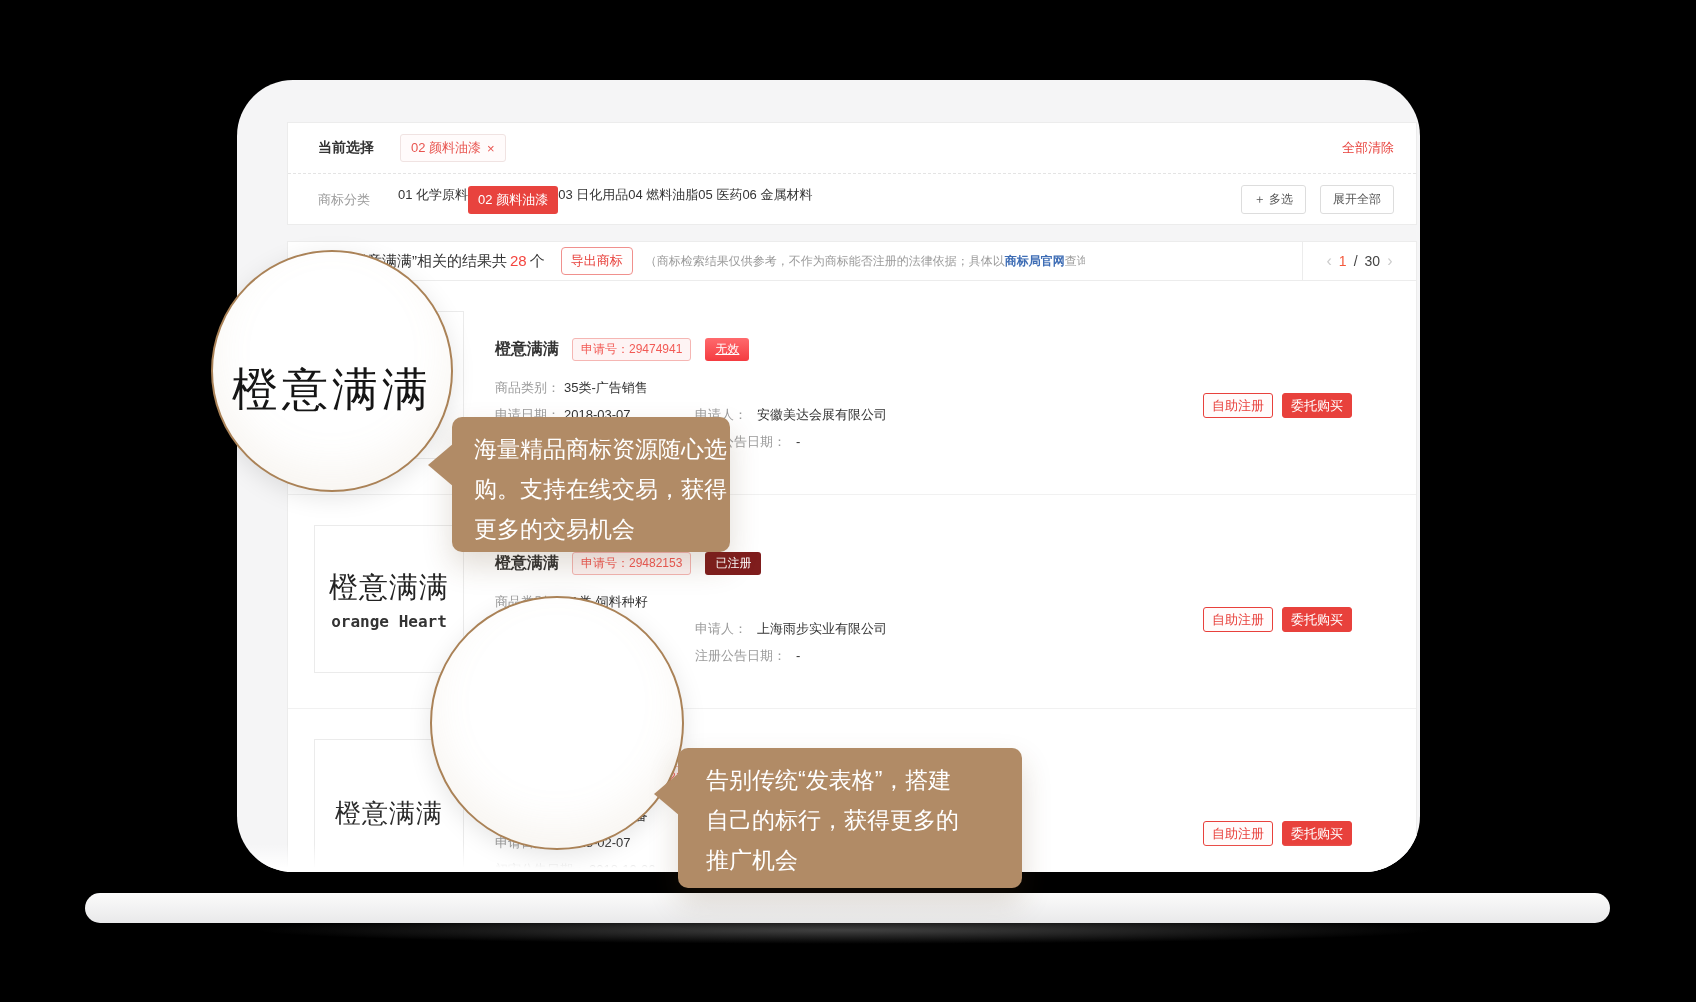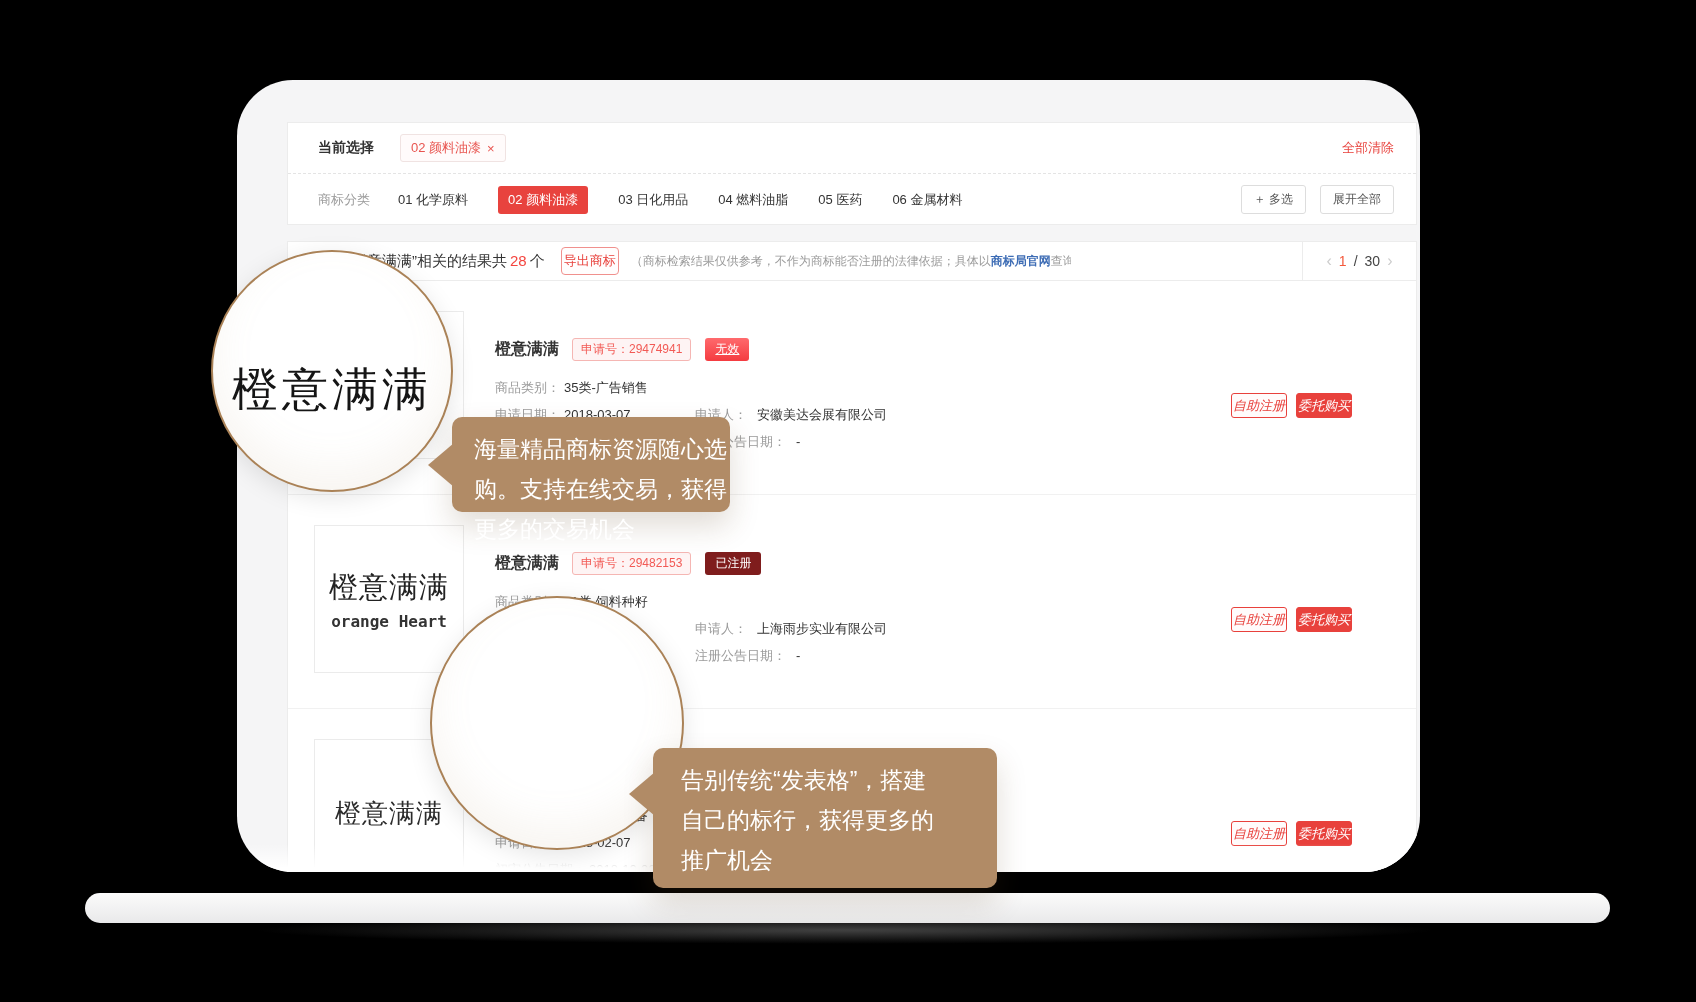--- a/index.html
+++ b/index.html
@@ -20,34 +20,34 @@
   .sel-row{height:50px;display:flex;align-items:center;padding:0 22px 0 30px;}
   .sel-label{font-size:14px;font-weight:700;color:#333;}
   .sel-tag{margin-left:26px;font-size:13px;color:#e8544f;background:#fffbfb;
            border:1px solid #f0e3e2;border-radius:3px;padding:4px 10px;display:flex;gap:6px;align-items:center;}
   .sel-tag .x{font-size:13px;line-height:1;}
   .flex1{flex:1;}
   .clear-all{font-size:13px;color:#e8433e;}
   .dash-div{border-top:1px dashed #e4e4e4;height:0;}
   .cat-row{height:51px;display:flex;align-items:center;padding:0 22px 0 30px;}
   .cat-label{font-size:13px;color:#9b9b9b;margin-right:28px;}
-  .chips{display:flex;align-items:center;gap:30px;}
+  .chips{display:flex;}
   .chip{font-size:13px;color:#333;cursor:pointer;white-space:nowrap;}
   .chip.sel{background:#e8433e;color:#fff;padding:5px 10px;border-radius:3px;}
   .cat-btns{display:flex;gap:14px;}
   .ghost-btn{font-size:12px;color:#555;border:1px solid #ddd;border-radius:3px;
              padding:5px 12px;background:#fff;white-space:nowrap;}
   
   .panel-results{left:50px;top:161px;width:1130px;height:632px;border-bottom:none;}
   .res-header{height:38px;display:flex;align-items:center;border-bottom:1px solid #ececec;
               padding-left:14px;position:relative;overflow:hidden;}
   .res-summary{font-size:15px;color:#333;white-space:nowrap;}
   .res-count{color:#f4453f;margin:0 3px;}
   .export-btn{margin-left:16px;font-size:13px;color:#e8413c;border:1px solid #f0908d;
-              border-radius:4px;padding:4px 2px;background:#fffdfd;white-space:nowrap;}
+              border-radius:4px;padding:4px 9px;background:#fffdfd;white-space:nowrap;}
   .res-note{font-size:12px;color:#9b9b9b;margin-left:12px;white-space:nowrap;overflow:hidden;max-width:440px;}
   .res-note .lnk{color:#3e6db5;font-weight:700;}
   .pager{position:absolute;right:0;top:0;bottom:0;width:113px;border-left:1px solid #ececec;
          display:flex;align-items:center;justify-content:center;gap:7px;background:#fff;}
   .pg-arrow{color:#ccc;font-size:16px;}
   .pg-cur{color:#f4593c;font-size:14px;}
   .pg-sep,.pg-total{color:#444;font-size:14px;}
   
   .result-row{position:relative;height:213px;}
   .result-row + .result-row{border-top:1px solid #f1f1f1;}
@@ -67,36 +67,36 @@
   .status.registered{background:#7f1d1d;}
   .fields{margin-top:13px;font-size:13px;}
   .fl{display:flex;line-height:27px;white-space:nowrap;align-items:center;}
   .lab{color:#9b9b9b;}
   .val{color:#333;}
   .w69{width:69px;}
   .w131{width:131px;}
   .w94{width:94px;}
   .w106{width:106px;}
   .row-actions{position:absolute;right:64px;top:112px;display:flex;gap:9px;}
-  .act-btn{width:56px;height:25px;font-size:13px;border-radius:3px;display:flex;
-           align-items:center;justify-content:center;box-sizing:border-box;white-space:nowrap;font-style:italic;}
+  .act-btn{width:70px;height:25px;font-size:13px;border-radius:3px;display:flex;
+           align-items:center;justify-content:center;box-sizing:border-box;white-space:nowrap;}
   .act-outline{color:#e8413c;border:1px solid #e8413c;background:#fffbfb;}
   .act-solid{color:#fff;background:#e8413c;border:1px solid #e8413c;}
   
   .mag{position:absolute;border-radius:50%;background:#fff;border:2px solid #aa8257;z-index:6;
        box-shadow:inset 0 -20px 40px rgba(190,160,120,.10), 0 6px 24px rgba(0,0,0,.10);}
   .mag1{left:211px;top:250px;width:238px;height:238px;display:flex;align-items:center;justify-content:center;}
   .mag1 .mag-text{font-size:46px;font-weight:500;color:#151515;letter-spacing:4px;transform:translateY(19px);white-space:nowrap;}
   .mag2{left:430px;top:596px;width:250px;height:250px;}
   
   .tip{position:absolute;background:#b18b66;border-radius:10px;color:#fff;z-index:7;
        box-shadow:0 14px 30px rgba(90,60,30,.18);}
   .tip .tip-text{white-space:pre-line;font-size:23px;line-height:40px;}
-  .tip1{left:452px;top:417px;width:278px;height:95px;padding:12px 0 0 22px;box-sizing:border-box;}
-  .tip2{left:653px;top:748px;width:344px;height:140px;padding:12px 0 0 28px;box-sizing:border-box;}
+  .tip1{left:452px;top:417px;width:278px;height:135px;padding:12px 0 0 22px;box-sizing:border-box;}
+  .tip2{left:678px;top:748px;width:344px;height:140px;padding:12px 0 0 28px;box-sizing:border-box;}
   .tip-arrow{position:absolute;width:0;height:0;border-top:22px solid transparent;
              border-bottom:22px solid transparent;border-right:26px solid #b18b66;left:-24px;}
   .tip1 .tip-arrow{top:26px;}
   .tip2 .tip-arrow{top:24px;}
 </style>
 </head>
 <body>
 
 <div class="stage">
 

